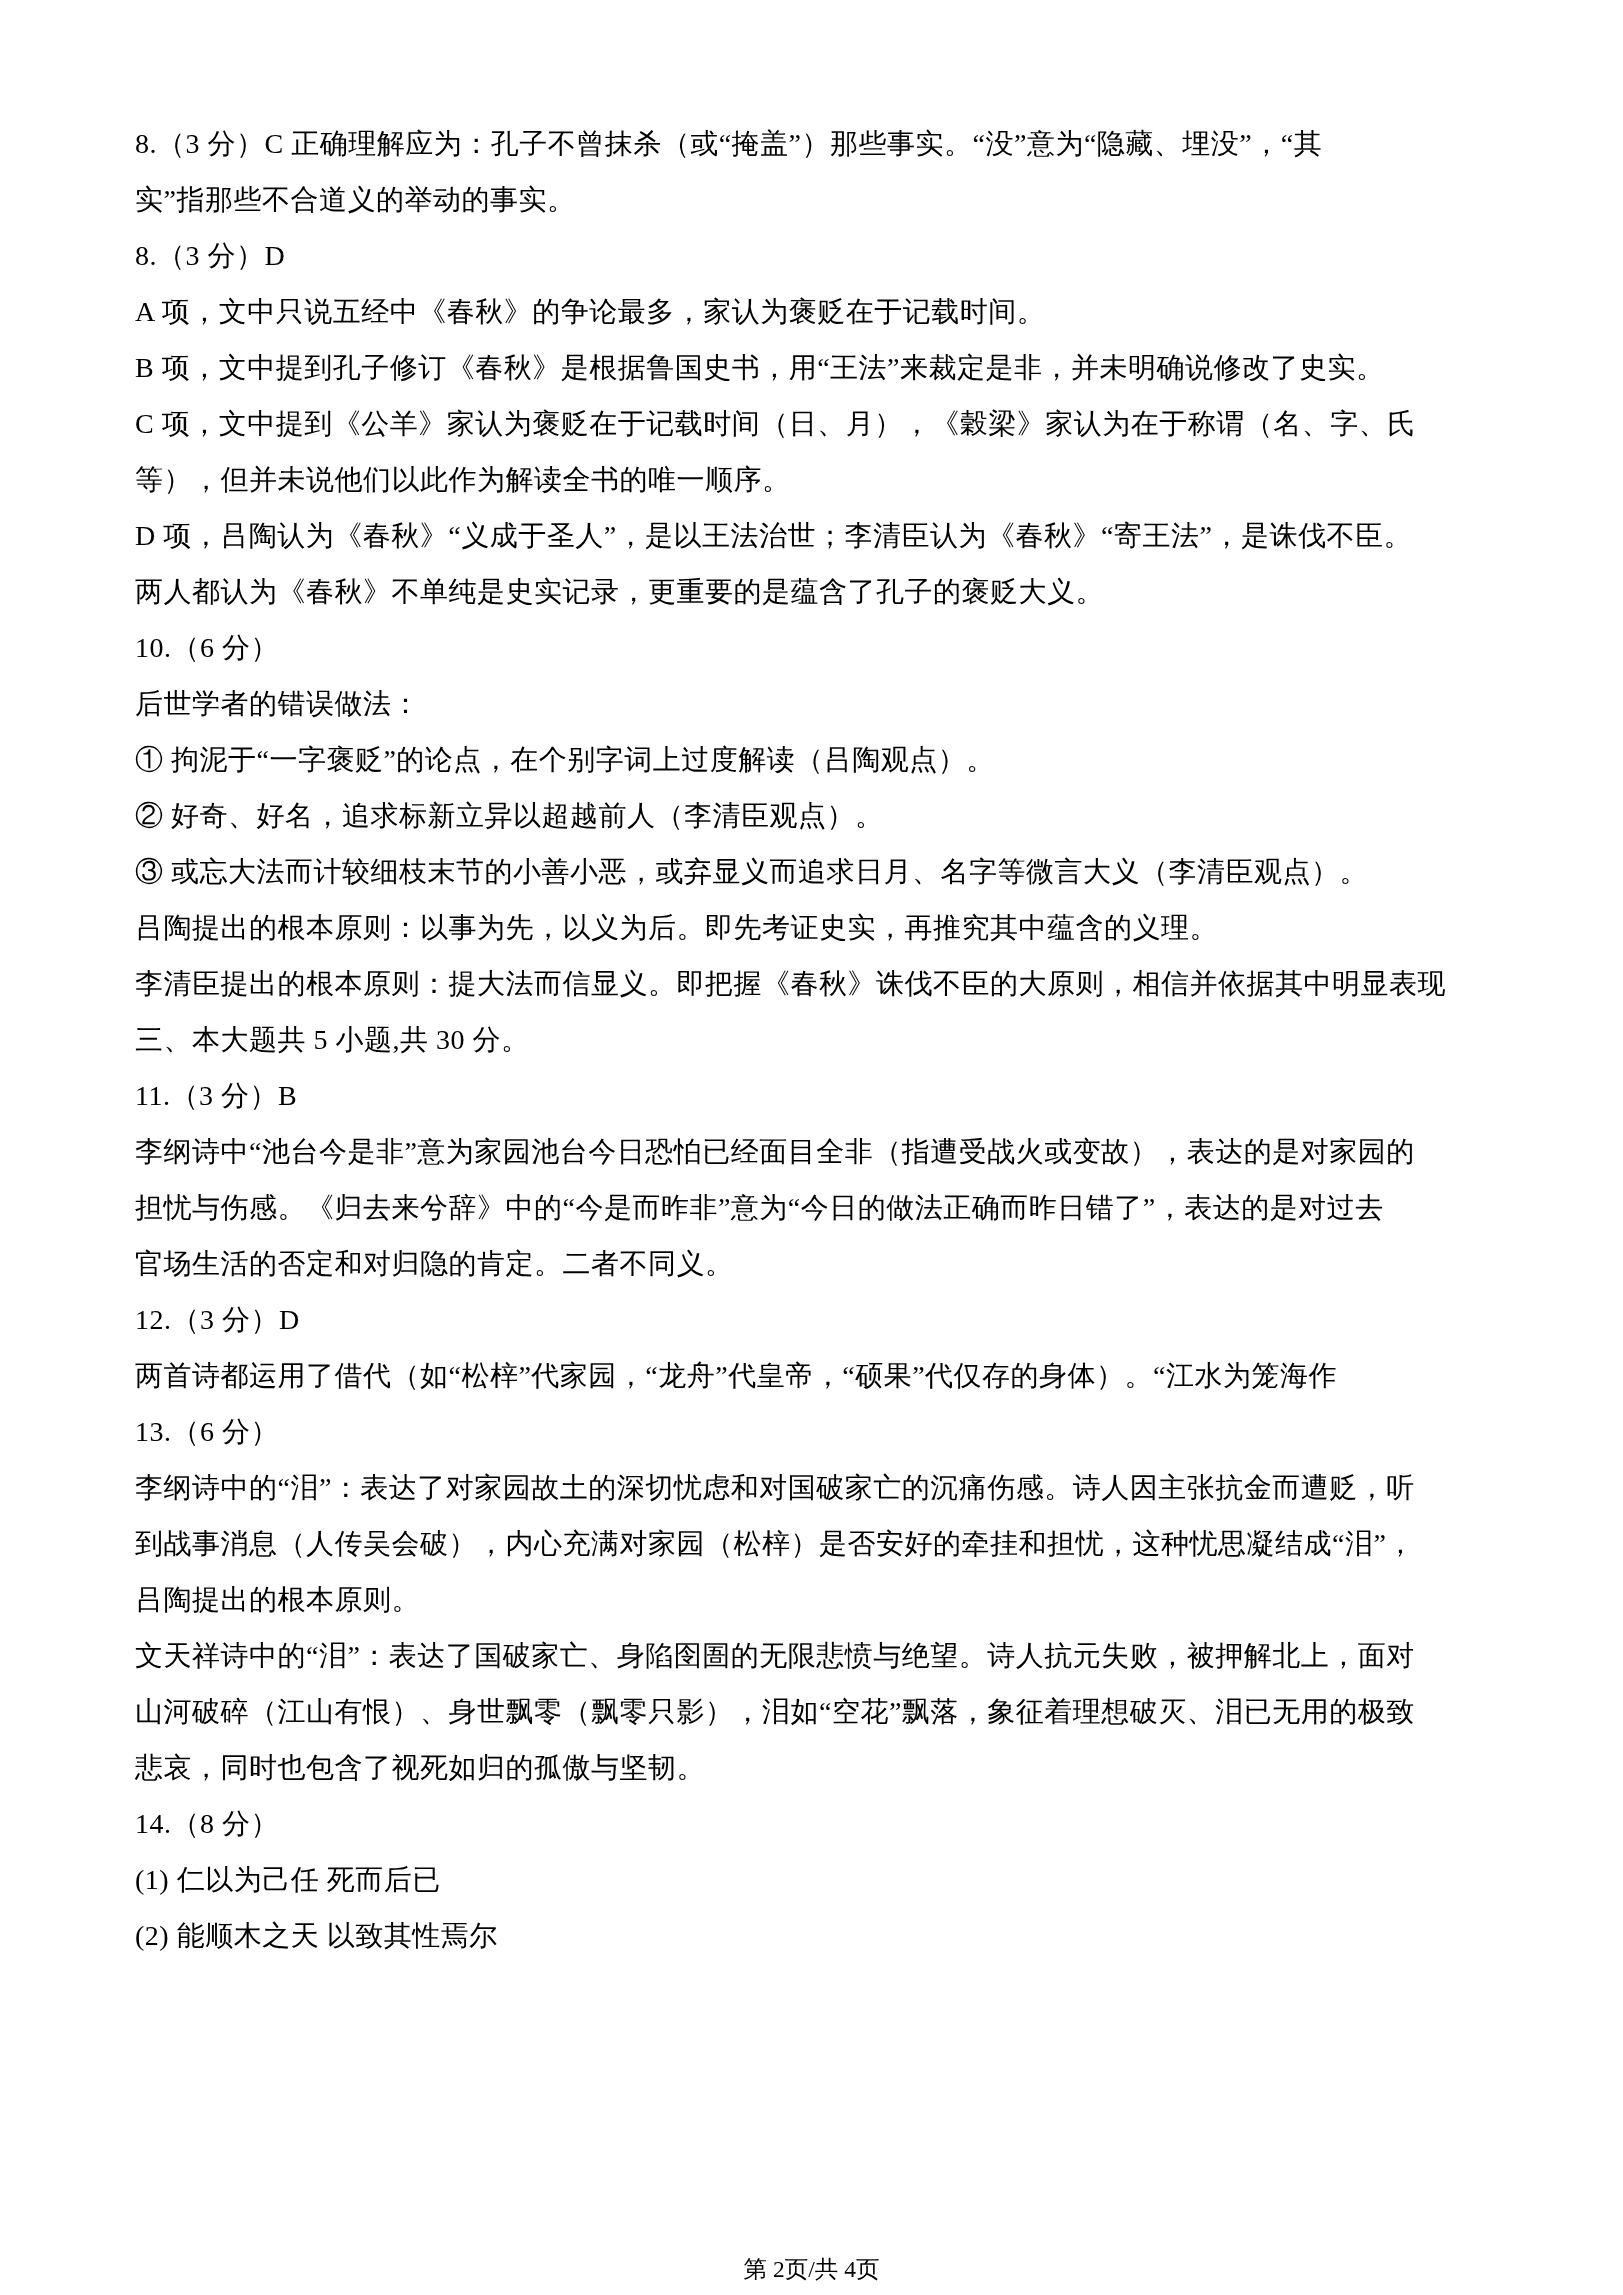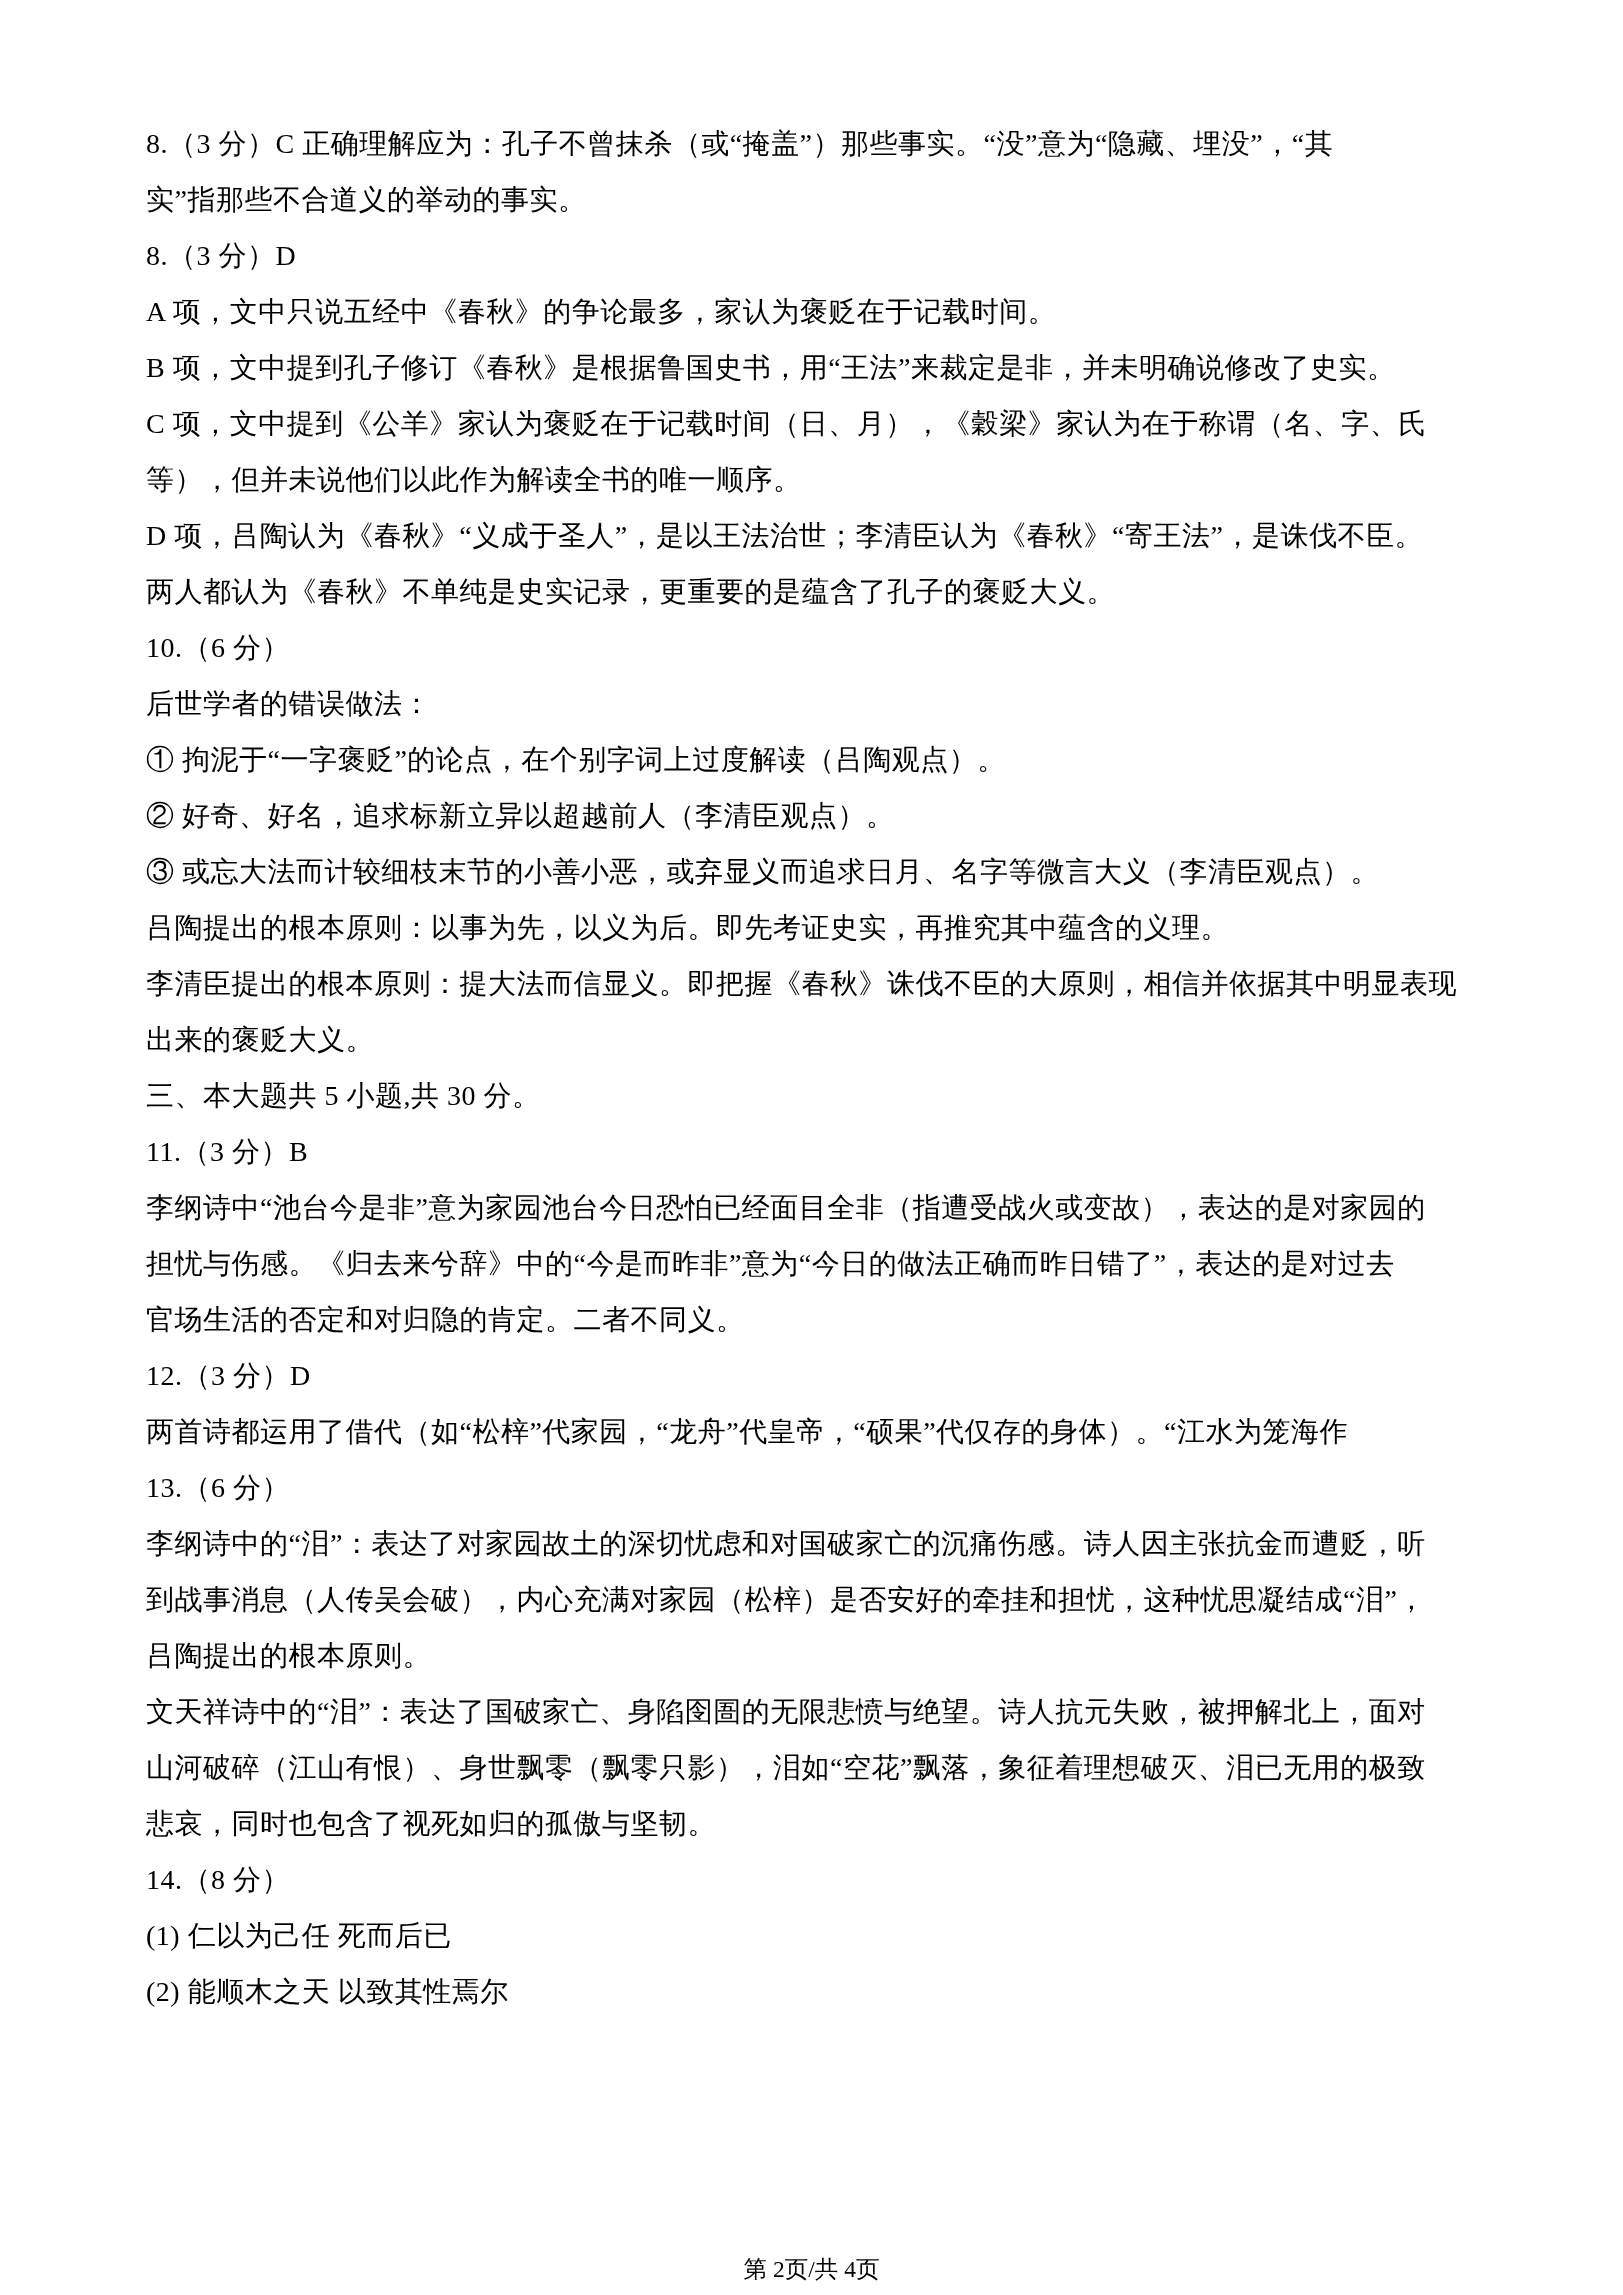--- a/index.html
+++ b/index.html
@@ -9,21 +9,21 @@
   }
   body {
     width: 1623px;
     height: 2295px;
     position: relative;
     font-family: "Liberation Serif", "DejaVu Serif", serif;
     color: #000000;
   }
   .doc {
     position: absolute;
-    left: 146px;
+    left: 135px;
     top: 116px;
     width: 1360px;
   }
   .line {
     font-size: 28px;
     line-height: 56px;
     height: 56px;
     white-space: pre;
     letter-spacing: 0.5px;
   }
@@ -51,21 +51,20 @@
   <div class="line">等），但并未说他们以此作为解读全书的唯一顺序。</div>
   <div class="line">D 项，吕陶认为《春秋》“义成于圣人”，是以王法治世；李清臣认为《春秋》“寄王法”，是诛伐不臣。</div>
   <div class="line">两人都认为《春秋》不单纯是史实记录，更重要的是蕴含了孔子的褒贬大义。</div>
   <div class="line">10.（6 分）</div>
   <div class="line">后世学者的错误做法：</div>
   <div class="line">① 拘泥于“一字褒贬”的论点，在个别字词上过度解读（吕陶观点）。</div>
   <div class="line">② 好奇、好名，追求标新立异以超越前人（李清臣观点）。</div>
   <div class="line">③ 或忘大法而计较细枝末节的小善小恶，或弃显义而追求日月、名字等微言大义（李清臣观点）。</div>
   <div class="line">吕陶提出的根本原则：以事为先，以义为后。即先考证史实，再推究其中蕴含的义理。</div>
   <div class="line">李清臣提出的根本原则：提大法而信显义。即把握《春秋》诛伐不臣的大原则，相信并依据其中明显表现</div>
-  <div class="line">出来的褒贬大义。</div>
   <div class="line">三、本大题共 5 小题,共 30 分。</div>
   <div class="line">11.（3 分）B</div>
   <div class="line">李纲诗中“池台今是非”意为家园池台今日恐怕已经面目全非（指遭受战火或变故），表达的是对家园的</div>
   <div class="line">担忧与伤感。《归去来兮辞》中的“今是而昨非”意为“今日的做法正确而昨日错了”，表达的是对过去</div>
   <div class="line">官场生活的否定和对归隐的肯定。二者不同义。</div>
   <div class="line">12.（3 分）D</div>
   <div class="line">两首诗都运用了借代（如“松梓”代家园，“龙舟”代皇帝，“硕果”代仅存的身体）。“江水为笼海作</div>
   <div class="line">13.（6 分）</div>
   <div class="line">李纲诗中的“泪”：表达了对家园故土的深切忧虑和对国破家亡的沉痛伤感。诗人因主张抗金而遭贬，听</div>
   <div class="line">到战事消息（人传吴会破），内心充满对家园（松梓）是否安好的牵挂和担忧，这种忧思凝结成“泪”，</div>

